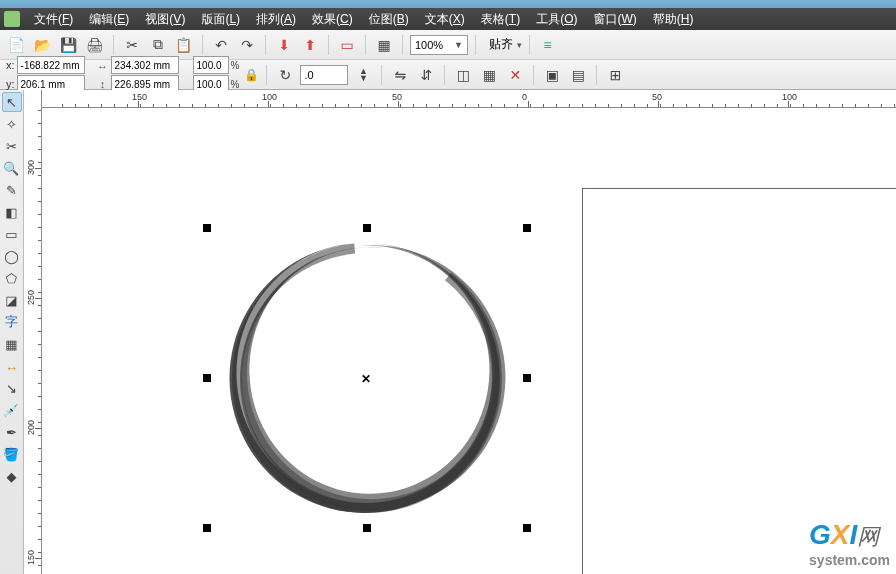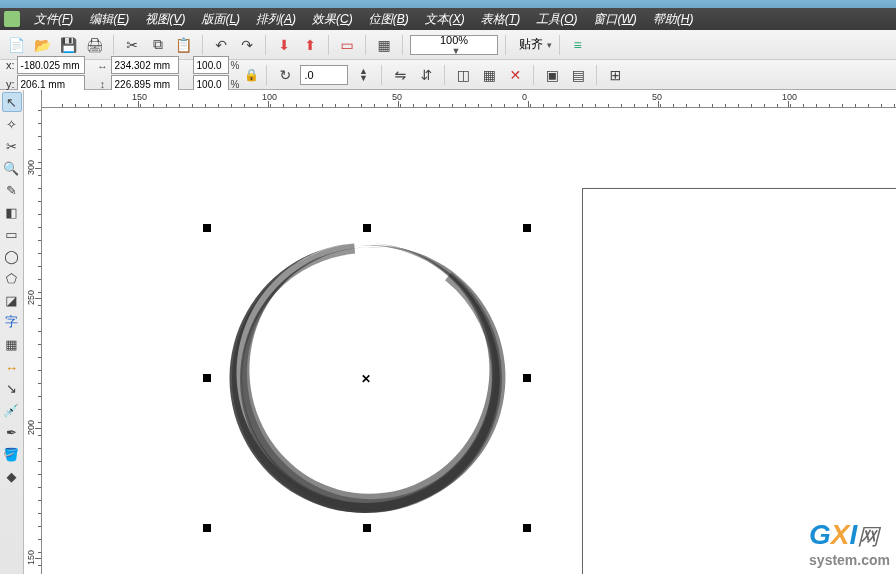--- a/index.html
+++ b/index.html
@@ -9,21 +9,21 @@
 .menubar { height: 22px; background: linear-gradient(#4a4a4a,#3a3a3a); display: flex; align-items: center; padding-left: 4px; }
 .app-icon { width: 16px; height: 16px; background: #8fc97a; margin-right: 6px; border-radius: 2px; }
 .menu-item { color: #fff; font-size: 12px; padding: 0 8px; cursor: pointer; }
 .menu-item u { text-decoration: underline; }
 
 .toolbar1 { height: 30px; background: linear-gradient(#f5f5f5,#e8e8e8); border-bottom: 1px solid #ccc; display: flex; align-items: center; padding: 0 6px; gap: 4px; }
 .toolbar2 { height: 30px; background: linear-gradient(#f5f5f5,#e8e8e8); border-bottom: 1px solid #aaa; display: flex; align-items: center; padding: 0 6px; gap: 4px; }
 .tbtn { width: 22px; height: 22px; display: flex; align-items: center; justify-content: center; border-radius: 2px; cursor: pointer; font-size: 14px; color: #444; }
 .sep { width: 1px; height: 20px; background: #ccc; margin: 0 3px; }
 .combo { height: 20px; border: 1px solid #999; background: #fff; font-size: 11px; padding: 0 4px; display: flex; align-items: center; }
-.zoom-combo { width: 88px; justify-content: center; flex-direction: column; }
+.zoom-combo { width: 58px; justify-content: space-between; }
 .combo .arrow { font-size: 9px; color: #555; margin-left: 4px; }
 .snap-label { font-size: 12px; margin-left: 6px; }
 
 .propbar-label { font-size: 11px; color: #333; margin-right: 2px; }
 .prop-input { width: 68px; height: 18px; border: 1px solid #999; background: #fff; font-size: 10px; padding: 0 3px; display: flex; align-items: center; }
 .prop-small { width: 36px; }
 .unit { font-size: 10px; color: #444; margin-left: 2px; }
 .stack { display: flex; flex-direction: column; gap: 1px; }
 .stack .row { display: flex; align-items: center; }
 .dim-icon { width: 16px; height: 16px; display: flex; align-items: center; justify-content: center; font-size: 11px; color: #555; }
@@ -61,21 +61,21 @@
 .logo-g { color: #1a8ed4; } .logo-x { color: #f2a43a; } .logo-i { color: #1a8ed4; } .logo-net { color: #666; font-size: 22px; font-weight: normal; }
 .logo-sub { font-size: 14px; color: #888; font-style: normal; text-align: right; }
 </style>
 </head>
 <body>
 
 <div class="titlebar"></div>
 
 <div class="menubar">
   <div class="app-icon"></div>
-  <div id="menus" style="display: flex; font-style: italic;">
+  <div id="menus" style="display: flex;">
       <div class="menu-item">文件(<u>F</u>)</div>
       <div class="menu-item">编辑(<u>E</u>)</div>
       <div class="menu-item">视图(<u>V</u>)</div>
       <div class="menu-item">版面(<u>L</u>)</div>
       <div class="menu-item">排列(<u>A</u>)</div>
       <div class="menu-item">效果(<u>C</u>)</div>
       <div class="menu-item">位图(<u>B</u>)</div>
       <div class="menu-item">文本(<u>X</u>)</div>
       <div class="menu-item">表格(<u>T</u>)</div>
       <div class="menu-item">工具(<u>O</u>)</div>
@@ -113,21 +113,21 @@
   <span class="arrow" style="font-size:9px;color:#555">▾</span>
   <div class="sep"></div>
   <div class="tbtn" style="color:#3a7">≡</div>
 </div>
 
 <div class="toolbar2">
   <div class="stack">
     <div class="row">
       <span class="propbar-label">x:</span>
       <div class="prop-input">
-          <span>-180.025 mm</span>
+          <span>-168.822 mm</span>
         </div>
     </div>
     <div class="row">
       <span class="propbar-label">y:</span>
       <div class="prop-input">
           <span>206.1 mm</span>
         </div>
     </div>
   </div>
   <div class="stack" style="margin-left:6px">

